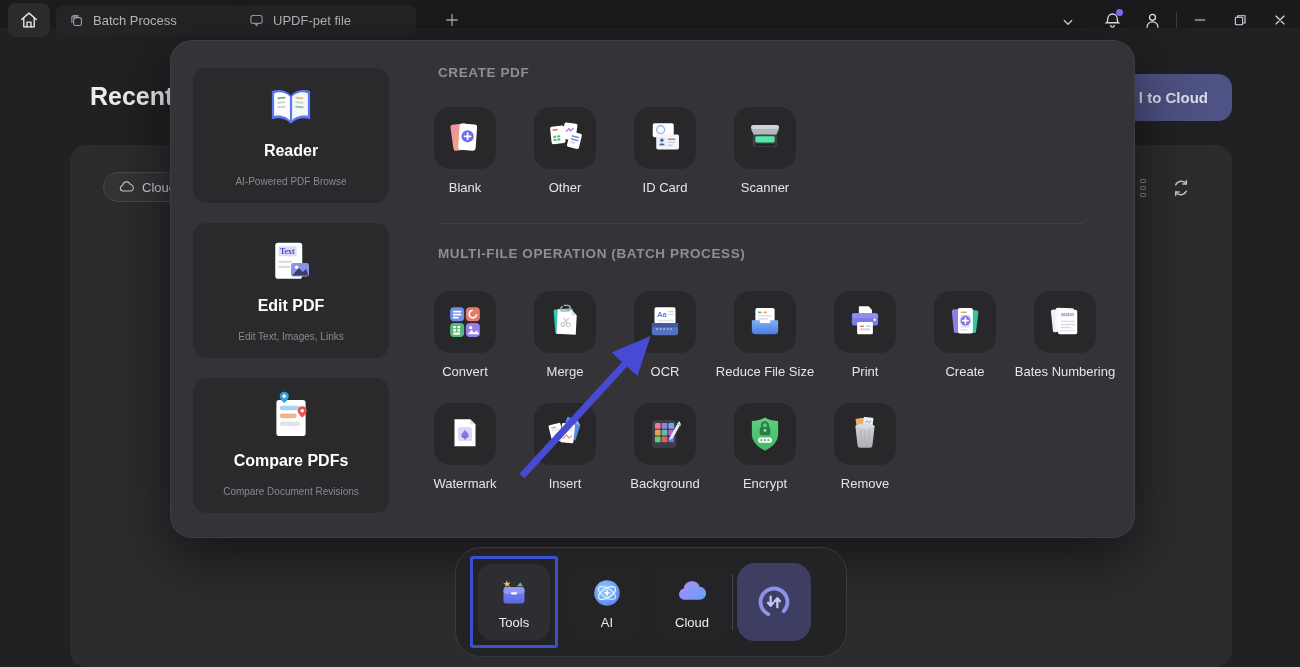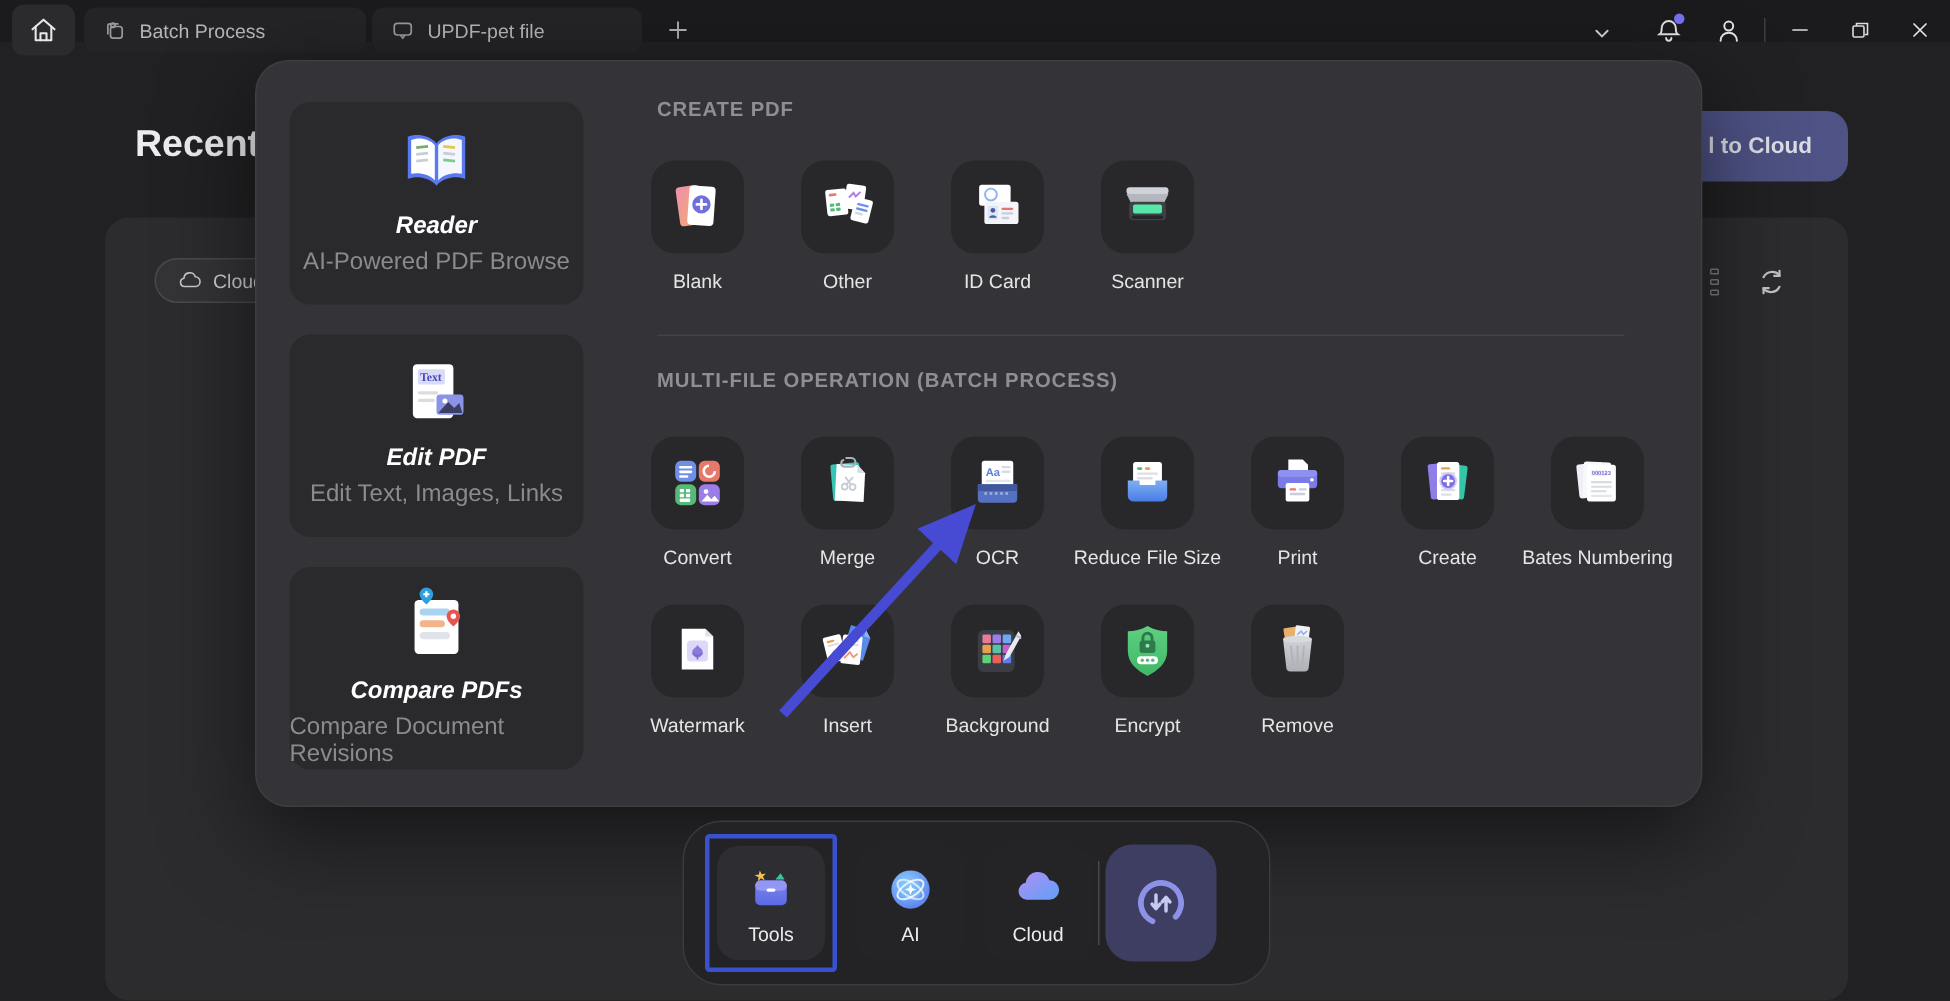--- a/index.html
+++ b/index.html
@@ -7,21 +7,21 @@
               font-family:"Liberation Sans", sans-serif; }
   .screen { position:relative; width:1300px; height:667px; background:#212123; }
 
   
   .titlebar { position:absolute; left:0; top:0; width:1300px; height:28px; background:#1b1b1d; }
   .home-btn { position:absolute; left:8px; top:3px; width:42px; height:34px; border-radius:8px;
               background:#2b2b2e; display:flex; align-items:center; justify-content:center; }
   .tab { position:absolute; top:5px; height:30px; border-radius:8px; background:#242427;
          display:flex; align-items:center; gap:8px; padding:0 12px; color:#b6b6b9; font-size:13px; }
   .tab-1 { left:56px; width:188px; }
-  .tab-2 { left:248px; width:180px;text-align:right; }
+  .tab-2 { left:236px; width:180px;text-align:right; }
   .tb-ico { position:absolute; top:8px; width:24px; height:24px; display:flex; align-items:center; justify-content:center; }
   .plus-btn { left:440px; }
   .chevron-btn { left:1056px; top:10px; }
   .bell-btn { left:1100px; }
   .dot { position:absolute; left:1116px; top:9px; width:7px; height:7px; border-radius:50%; }
   .person-btn { left:1140px; }
   .tb-sep { position:absolute; left:1176px; top:12px; width:1px; height:16px; background:#3f3f42; }
   .min-btn { left:1188px; }
   .restore-btn { left:1228px; }
   .close-btn { left:1268px; }
@@ -41,22 +41,22 @@
   .grid-dots span { width:6px; height:4px; border:1px solid #7e7e82; border-radius:1px; display:block; }
   .refresh-btn { position:absolute; left:1170px; top:177px; width:22px; height:22px; }
 
   
   .launcher { position:absolute; left:170px; top:40px; width:965px; height:498px; z-index:20;
               background:#343438; border-radius:22px; border:1px solid rgba(255,255,255,0.05);
               box-shadow:0 18px 60px rgba(0,0,0,0.55); }
   .app-card { position:absolute; left:22px; width:196px; height:135px; border-radius:14px; background:#2a2a2d;
               display:flex; flex-direction:column; align-items:center; padding-top:13px; }
   .app-card .icon { display:flex; }
-  .app-title { margin-top:7px; color:#fff; font-size:16px; font-weight:bold;font-style:italic; }
-  .app-desc { margin-top:6px; color:#8a8a8f; font-size:16px; }
+  .app-title { margin-top:7px; color:#fff; font-size:16px; font-weight:bold; }
+  .app-desc { margin-top:16px; color:#8a8a8f; font-size:10px; }
   .sec-title { position:absolute; left:267px; color:#8e8e93; font-size:13.5px; font-weight:bold; letter-spacing:.6px; }
   .tool-row { position:absolute; left:244px; display:flex; }
   .tool-cell { width:100px; display:flex; flex-direction:column; align-items:center; cursor:default; }
   .tool-tile { width:62px; height:62px; border-radius:16px; background:#28282b;
                display:flex; align-items:center; justify-content:center; }
   .tool-label { margin-top:11px; color:#e5e5e5; font-size:13px; white-space:nowrap; }
   .hdiv { position:absolute; left:267px; top:182px; width:645px; height:1px; background:rgba(255,255,255,0.07); }
   .icon { display:inline-flex; align-items:center; justify-content:center; }
   .icon svg { width:100%; height:100%; }
 

